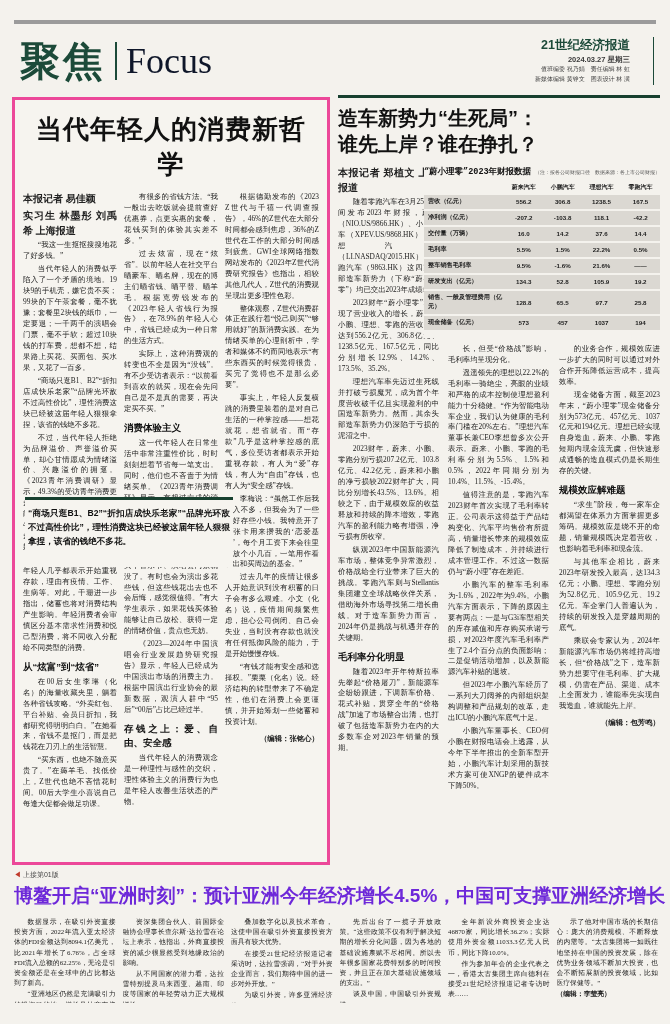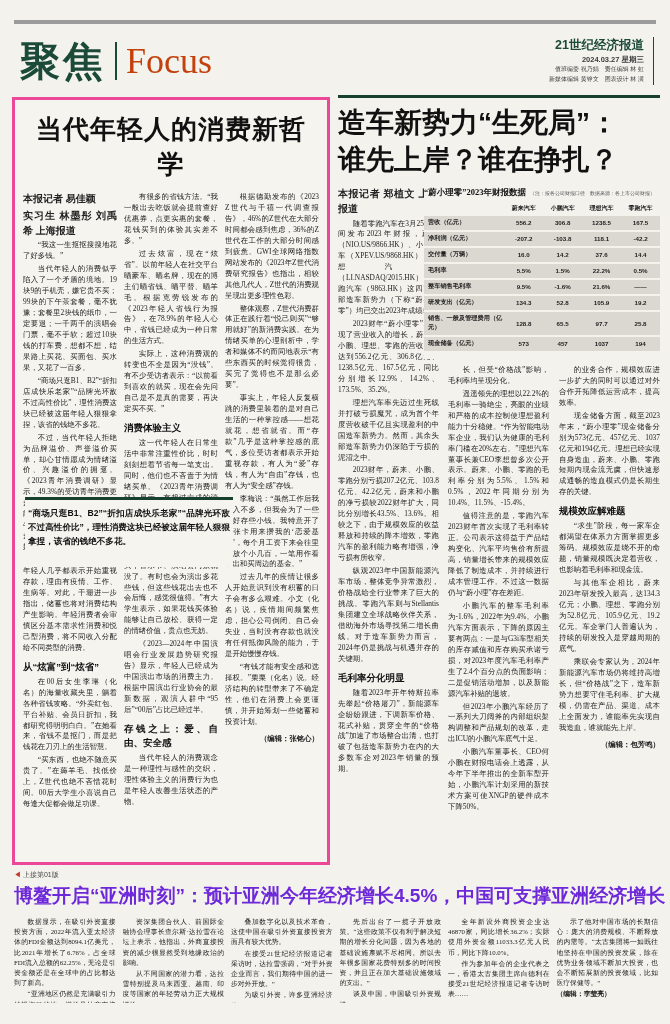--- a/index.html
+++ b/index.html
@@ -5,22 +5,22 @@
   html,body{margin:0;padding:0;}
   body{width:670px;height:1024px;background:#e9e7e2;font-family:"Liberation Serif",serif;}
   .page{position:relative;width:670px;height:1024px;background:#f4f2ed;overflow:hidden;color:#1d1d1d;}
 
   
   .top-rule{position:absolute;left:14px;right:14px;top:20px;height:4px;background:#9b9b9b;}
   .masthead{position:absolute;left:20px;right:16px;top:32px;height:58px;display:flex;justify-content:space-between;align-items:center;}
   .mast-left{display:flex;align-items:center;gap:9px;}
   .jujiao{font-size:40px;font-weight:900;color:#1c4a39;letter-spacing:3px;font-family:"Liberation Serif",serif;}
   .mast-vbar{width:2px;height:38px;background:#1c4a39;}
-  .focus-en{font-size:36px;color:#c2410c;font-family:"Liberation Serif",serif;}
-  .mast-right{display:flex;align-items:center;gap:9px;}
+  .focus-en{font-size:36px;color:#0f172a;font-family:"Liberation Serif",serif;}
+  .mast-right{display:flex;align-items:center;gap:23px;}
   .paper-meta{text-align:right;}
   .paper-name{font-size:12.5px;font-weight:bold;color:#1c4a39;font-family:"Liberation Sans",sans-serif;}
   .paper-date{font-size:7.5px;font-weight:bold;color:#3a3a3a;margin-top:1px;font-family:"Liberation Sans",sans-serif;}
   .credit-line{font-size:6px;color:#3c3c3c;line-height:1.6;font-family:"Liberation Sans",sans-serif;}
   .mast-vbar2{width:1px;height:48px;background:#1c4a39;}
   .page-no{font-size:50px;color:#2e2e2e;line-height:1;font-family:"Liberation Sans",sans-serif;letter-spacing:1px;}
 
   
   .left-article{position:absolute;left:12px;top:97px;width:318px;height:768px;border:3px solid #ec4899;background:#f6f4ef;box-sizing:border-box;padding:4px 8px;}
   .la-headline{font-size:26px;font-weight:900;text-align:center;margin:8px 0 10px;letter-spacing:1px;color:#111;font-family:"Liberation Sans",sans-serif;}
@@ -29,31 +29,31 @@
   .bp{margin:0 0 2px;text-indent:2em;}
   .subhead{font-size:9.5px;font-weight:900;margin:6px 0 3px;color:#111;font-family:"Liberation Sans",sans-serif;}
   .byline-line{font-weight:bold;margin:0 0 2px;text-indent:0;font-size:10px;font-family:"Liberation Sans",sans-serif;}
   .byline-line:last-of-type{margin-bottom:6px;}
   .editor-tag{text-align:right;font-weight:bold;margin-top:6px;text-indent:0;}
   .pull-quote{position:absolute;left:2px;top:305px;width:202px;height:60px;background:#f6f4ef;border-top:3px solid #17402f;padding:7px 3px 0;font-size:8.6px;font-weight:bold;line-height:1.6;text-align:justify;color:#111;font-family:"Liberation Sans",sans-serif;z-index:2;}
 
   
   .right-article{position:absolute;left:338px;top:95px;width:322px;height:782px;}
   .green-rule{height:3px;background:#17402f;margin-bottom:7px;}
-  .ra-headline{font-size:28px;font-weight:900;line-height:1.32;margin:0 0 8px;color:#111;font-family:"Liberation Sans",sans-serif;}
+  .ra-headline{font-size:20px;font-weight:900;line-height:1.32;margin:0 0 8px;color:#111;font-family:"Liberation Sans",sans-serif;}
   .ra-body{position:relative;height:700px;}
   .rcol{position:absolute;width:101px;overflow:hidden;font-size:7.4px;line-height:1.48;text-align:justify;color:#222;}
   .rcol1{left:0;top:0;height:700px;}
   .rcol2{left:110px;top:178px;height:520px;}
   .rcol3{left:221px;top:178px;height:520px;}
 
   
   .fin-table-wrap{position:absolute;left:86px;top:0;width:236px;height:172px;background:#f4f2ed;z-index:2;}
   .ft-titlebar{display:flex;align-items:baseline;gap:4px;margin-bottom:2px;}
-  .ft-title{font-size:8.5px;font-weight:900;font-family:Liberation Serif, serif;color:#111;white-space:nowrap;}
+  .ft-title{font-size:8.5px;font-weight:900;font-family:Liberation Mono, monospace;color:#111;white-space:nowrap;}
   .ft-note{font-size:5px;color:#555;white-space:nowrap;overflow:hidden;}
   table.fin{width:100%;border-collapse:separate;border-spacing:0 2px;font-size:6.2px;font-family:"Liberation Sans",sans-serif;}
   table.fin th{font-weight:bold;color:#222;padding:1px 0;text-align:center;font-size:6px;}
   table.fin td{background:#dbd8d2;padding:2.5px 1px;text-align:center;font-weight:bold;color:#1d1d1d;}
   table.fin td.rlabel{text-align:left;padding-left:4px;font-weight:bold;width:34%;}
 
   
   .bottom-article{position:absolute;left:14px;top:870px;width:644px;height:148px;}
   .continued{font-size:7px;color:#444;margin-bottom:3px;font-family:"Liberation Sans",sans-serif;}
   .continued .tri{color:#c0392b;font-size:7px;}

